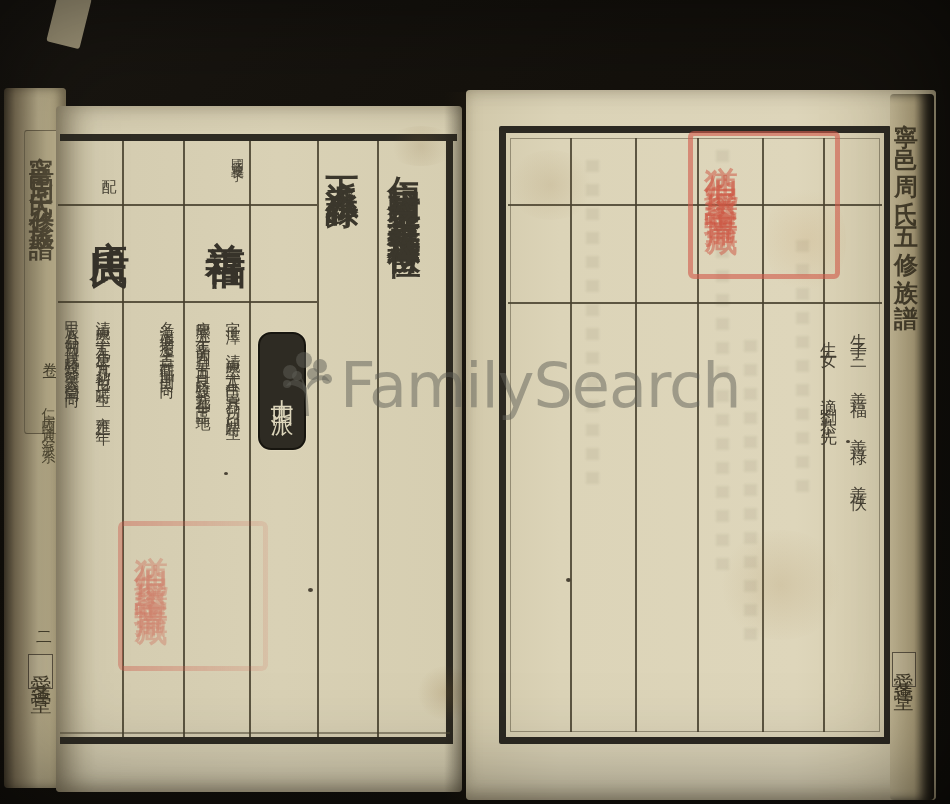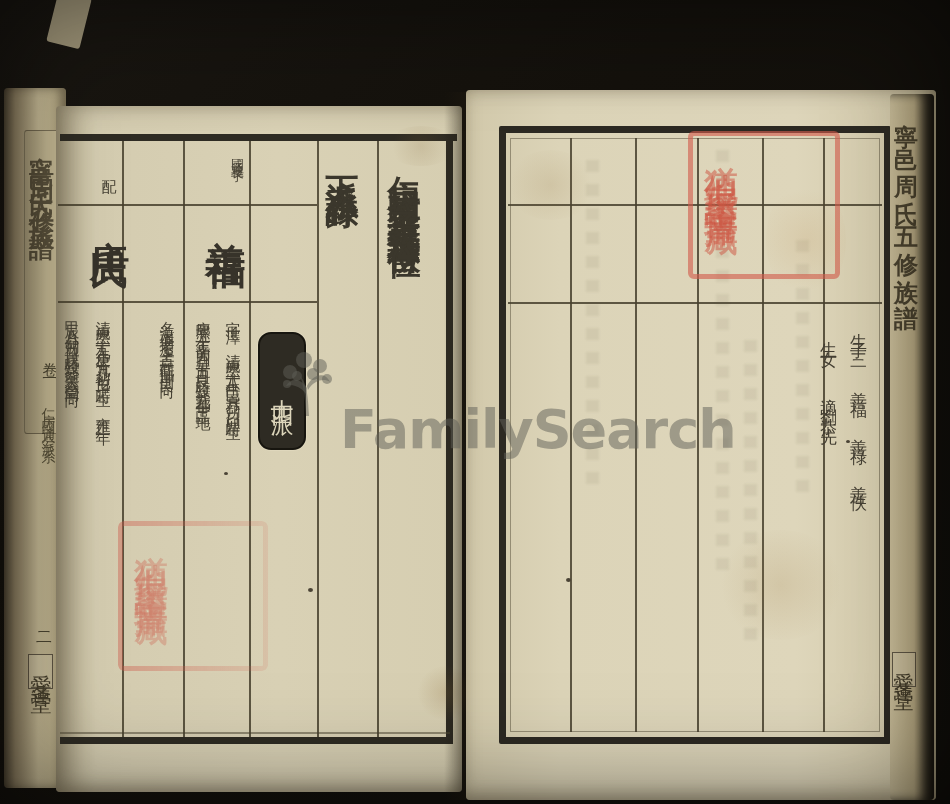--- a/index.html
+++ b/index.html
@@ -22,21 +22,21 @@
   .cartouche .ct{writing-mode:vertical-rl;text-orientation:upright;color:#ddd6bb;font-size:23px;
         letter-spacing:7px;line-height:1;}
   .stain{position:absolute;border-radius:50%;pointer-events:none;}
   .speck{position:absolute;background:#4a4335;border-radius:50%;}
   .ghost{position:absolute;width:13px;opacity:.5;filter:blur(1.2px);
         background:repeating-linear-gradient(180deg,rgba(100,92,70,.18) 0 12px,transparent 12px 24px);}
   .boxedhall{border:1.5px solid rgba(55,48,36,.8);padding:3px 1px;background:rgba(225,217,190,.25);}
   #vignette{position:absolute;inset:0;box-shadow:inset 0 0 110px rgba(0,0,0,.55);pointer-events:none;}
   #watermark{position:absolute;left:280px;top:346px;display:flex;align-items:flex-start;gap:6px;
         color:rgba(96,95,88,.5);pointer-events:none;}
-  #watermark .wm-text{font-size:54px;font-weight:700;letter-spacing:-1px;line-height:80px;margin-top:44px;}
+  #watermark .wm-text{font-size:62px;font-weight:400;letter-spacing:-1px;line-height:80px;}
 </style>
 </head>
 <body>
 
 <div id="stage">
 
   <div style="position:absolute;left:52px;top:-6px;width:34px;height:52px;background:#b9ad8c;
               transform:rotate(14deg);border-radius:3px;opacity:.85;"></div>
 
   <div class="paper" style="left:4px;top:88px;width:62px;height:700px;

